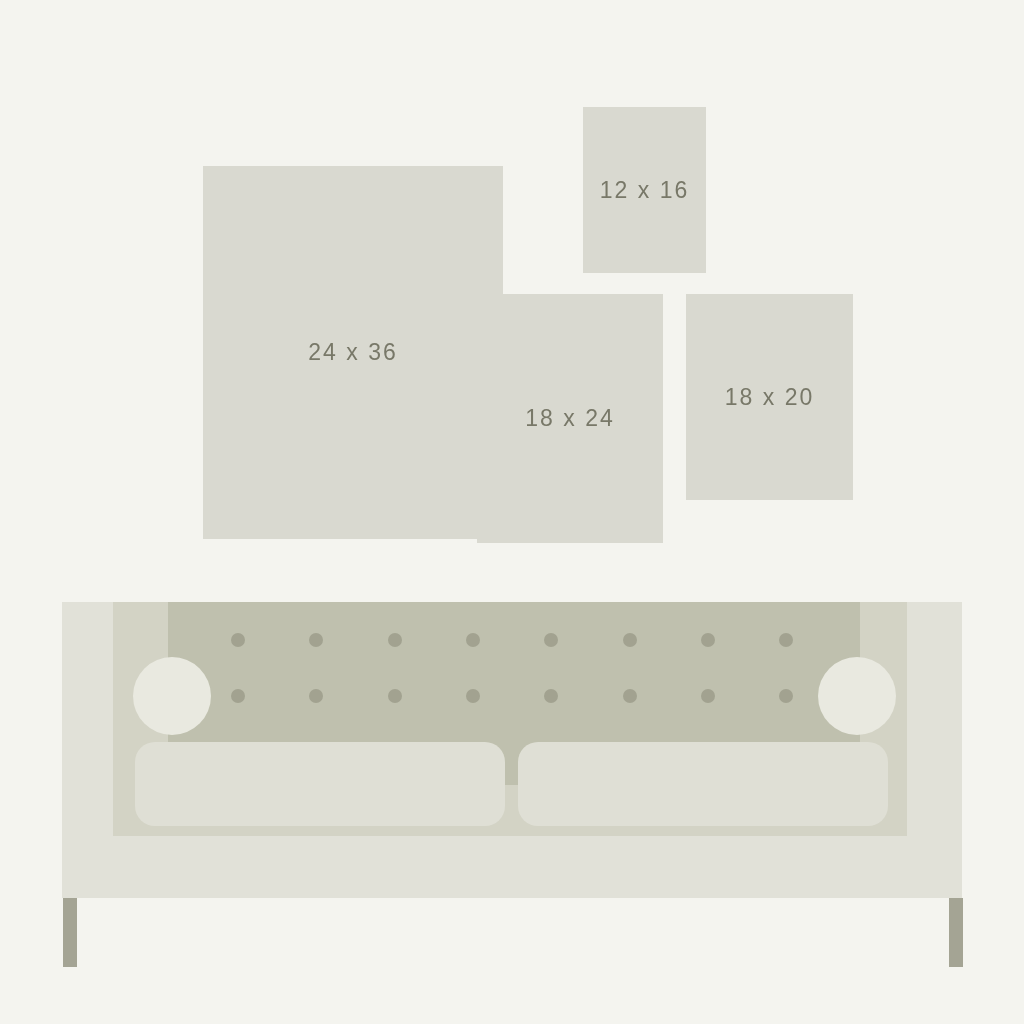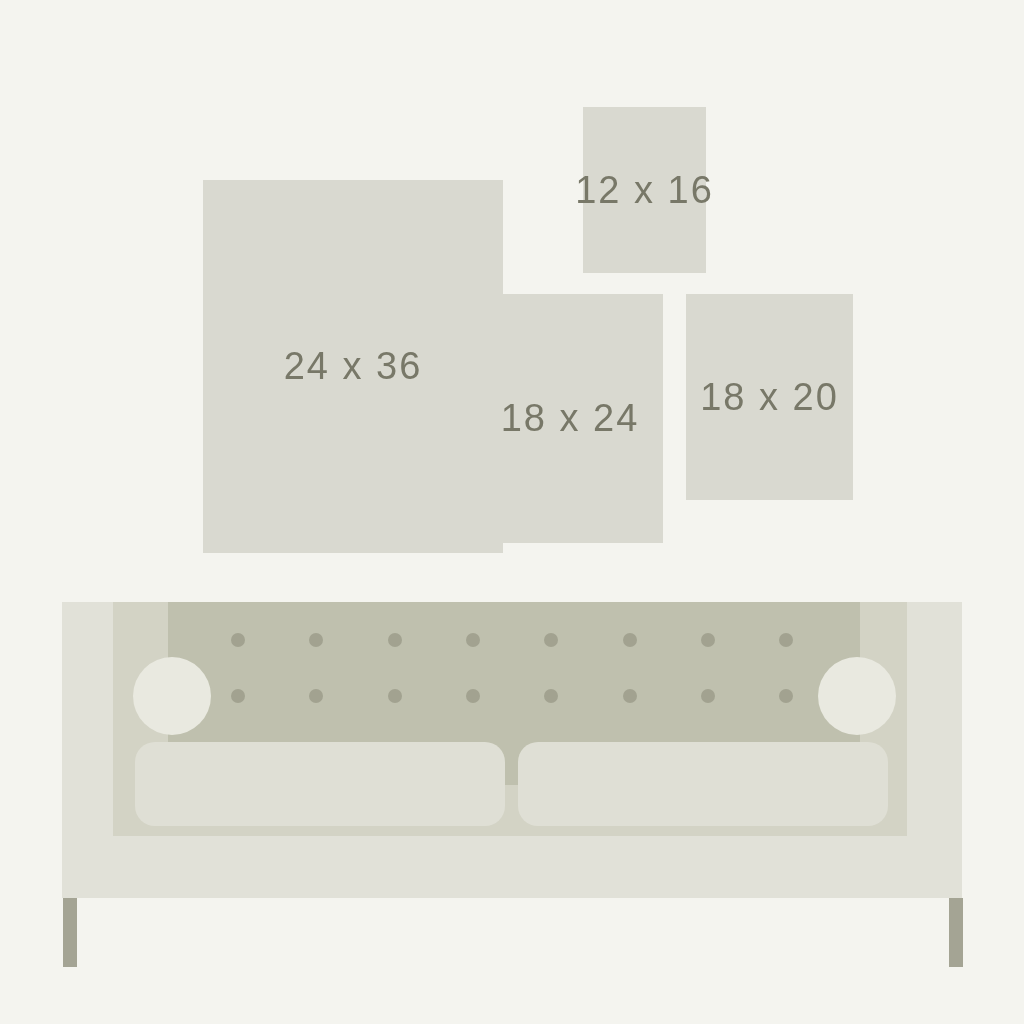--- a/index.html
+++ b/index.html
@@ -31,21 +31,21 @@
 
   
   .swatch {
     position: absolute;
     background: #d9d9d0;
     display: flex;
     align-items: center;
     justify-content: center;
   }
   .swatch-label {
-    font-size: 38px;
+    font-size: 23px;
     font-weight: 500;
     letter-spacing: 2px;
     color: #787868;
     white-space: nowrap;
   }
 
   
   .couch-part { position: absolute; }
   .couch-body   { left: 62px;  top: 602px; width: 900px; height: 296px; background: #e1e1d8; }
   .couch-inner  { left: 113px; top: 602px; width: 794px; height: 234px; background: #d3d3c5; }
@@ -82,21 +82,21 @@
   }
   .leg-left  { left: 63px; }
   .leg-right { left: 949px; }
 </style>
 </head>
 <body>
 
 <div class="stage">
 
 
-  <div class="swatch" style="left:203px; top:180px; width:300px; height:373px;">
+  <div class="swatch" style="left:203px; top:166px; width:300px; height:373px;">
     <span class="swatch-label">24 x 36</span>
   </div>
 
 
   <div class="swatch" style="left:583px; top:107px; width:123px; height:166px;">
     <span class="swatch-label">12 x 16</span>
   </div>
 
   <div class="swatch" style="left:477px; top:294px; width:186px; height:249px;">
     <span class="swatch-label">18 x 24</span>

